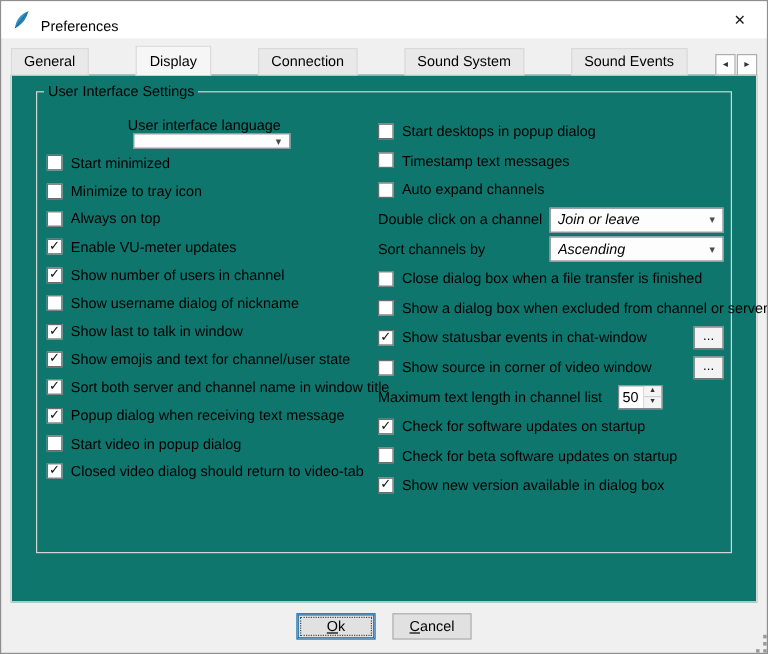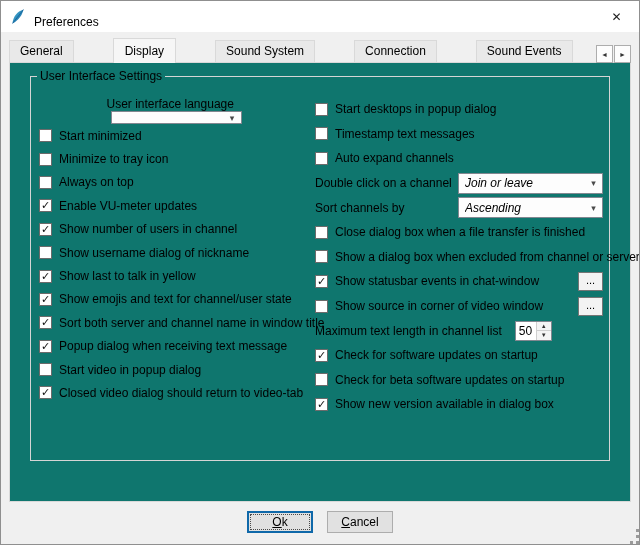--- a/index.html
+++ b/index.html
@@ -78,22 +78,22 @@
       <path d="M2.5 14.5 C5.5 10.5 9 6.5 13.5 0.5" stroke="#0c4e86" stroke-width="0.6" fill="none"></path>
     </svg>
     <span class="title-text">Preferences</span>
     <button class="close-btn">✕</button>
   </div>
 
   <div class="tabbar">
     <div class="tabs" id="tabs">
         <div class="tab">General</div>
         <div class="tab active">Display</div>
+        <div class="tab">Connection</div>
         <div class="tab">Sound System</div>
-        <div class="tab">Connection</div>
         <div class="tab">Sound Events</div>
         <div class="tab">Text To Speech</div>
         <div class="tab">Shortcuts</div>
         <div class="tab">Video</div>
       </div>
     <div class="tab-scroll">◄</div>
     <div class="tab-scroll">►</div>
   </div>
 
   <div class="pane">
@@ -128,21 +128,21 @@
             <div class="row">
               <span class="cb checked">✓</span>
               <span class="lbl">Show number of users in channel</span>
             </div>
             <div class="row">
               <span class="cb"></span>
               <span class="lbl">Show username dialog of nickname</span>
             </div>
             <div class="row">
               <span class="cb checked">✓</span>
-              <span class="lbl">Show last to talk in yellow</span>
+              <span class="lbl">Show last to talk in window</span>
             </div>
             <div class="row">
               <span class="cb checked">✓</span>
               <span class="lbl">Show emojis and text for channel/user state</span>
             </div>
             <div class="row">
               <span class="cb checked">✓</span>
               <span class="lbl">Sort both server and channel name in window title</span>
             </div>
             <div class="row">

